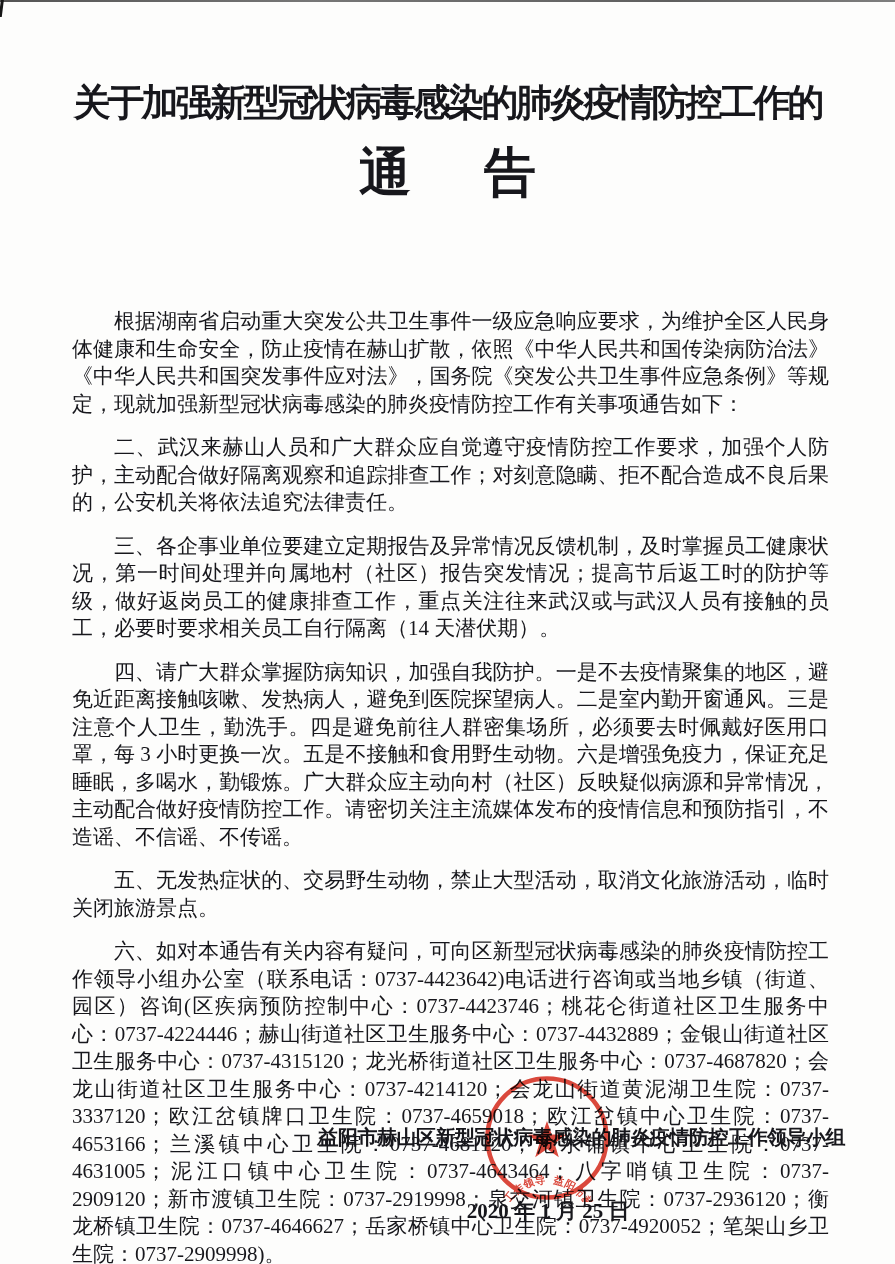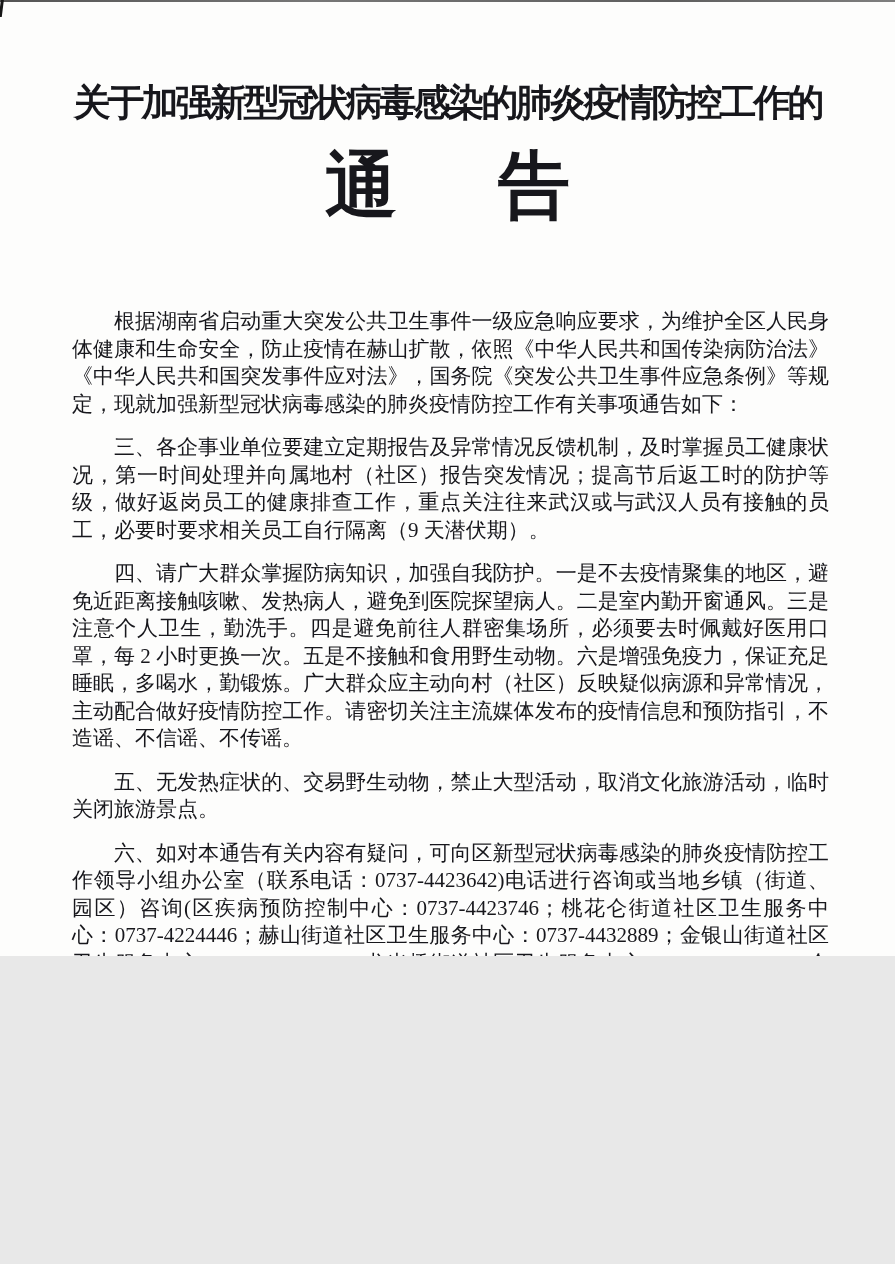--- a/index.html
+++ b/index.html
@@ -3,21 +3,21 @@
 <meta charset="utf-8">
 <style>
   html, body {
     margin: 0;
     padding: 0;
     background: #e8e8e8;
   }
   .page {
     position: relative;
     width: 895px;
-    height: 956px;
+    height: 1264px;
     margin: 0 auto;
     background: #fdfdfc;
     overflow: hidden;
     font-family: "Liberation Serif", "DejaVu Serif", serif;
     color: #17171c;
   }
   
   .edge-top {
     position: absolute;
     top: 0; left: 0; right: 0;
@@ -41,21 +41,21 @@
     font-size: 37px;
     font-weight: 900;
     letter-spacing: -3px;
     white-space: nowrap;
   }
   .title-line2 {
     position: absolute;
     top: 138px;
     left: 0; right: 0;
     text-align: center;
-    font-size: 72px;
+    font-size: 52px;
     font-weight: 900;
     letter-spacing: 1.4em;
     text-indent: 1.4em;
     white-space: nowrap;
   }
   
   .body-text {
     position: absolute;
     top: 292px;
     left: 56px;
@@ -122,22 +122,23 @@
 
   <div class="edge-top"></div>
   <div class="corner-mark"></div>
 
   <div class="title-line1">关于加强新型冠状病毒感染的肺炎疫情防控工作的</div>
 
   <div class="title-line2">通告</div>
 
   <div class="body-text">
     <p>根据湖南省启动重大突发公共卫生事件一级应急响应要求，为维护全区人民身体健康和生命安全，防止疫情在赫山扩散，依照《中华人民共和国传染病防治法》《中华人民共和国突发事件应对法》，国务院《突发公共卫生事件应急条例》等规定，现就加强新型冠状病毒感染的肺炎疫情防控工作有关事项通告如下：</p>
-    <p>三、各企事业单位要建立定期报告及异常情况反馈机制，及时掌握员工健康状况，第一时间处理并向属地村（社区）报告突发情况；提高节后返工时的防护等级，做好返岗员工的健康排查工作，重点关注往来武汉或与武汉人员有接触的员工，必要时要求相关员工自行隔离（9 天潜伏期）。</p>
-    <p>四、请广大群众掌握防病知识，加强自我防护。一是不去疫情聚集的地区，避免近距离接触咳嗽、发热病人，避免到医院探望病人。二是室内勤开窗通风。三是注意个人卫生，勤洗手。四是避免前往人群密集场所，必须要去时佩戴好医用口罩，每 2 小时更换一次。五是不接触和食用野生动物。六是增强免疫力，保证充足睡眠，多喝水，勤锻炼。广大群众应主动向村（社区）反映疑似病源和异常情况，主动配合做好疫情防控工作。请密切关注主流媒体发布的疫情信息和预防指引，不造谣、不信谣、不传谣。</p>
+    <p>二、武汉来赫山人员和广大群众应自觉遵守疫情防控工作要求，加强个人防护，主动配合做好隔离观察和追踪排查工作；对刻意隐瞒、拒不配合造成不良后果的，公安机关将依法追究法律责任。</p>
+    <p>三、各企事业单位要建立定期报告及异常情况反馈机制，及时掌握员工健康状况，第一时间处理并向属地村（社区）报告突发情况；提高节后返工时的防护等级，做好返岗员工的健康排查工作，重点关注往来武汉或与武汉人员有接触的员工，必要时要求相关员工自行隔离（14 天潜伏期）。</p>
+    <p>四、请广大群众掌握防病知识，加强自我防护。一是不去疫情聚集的地区，避免近距离接触咳嗽、发热病人，避免到医院探望病人。二是室内勤开窗通风。三是注意个人卫生，勤洗手。四是避免前往人群密集场所，必须要去时佩戴好医用口罩，每 3 小时更换一次。五是不接触和食用野生动物。六是增强免疫力，保证充足睡眠，多喝水，勤锻炼。广大群众应主动向村（社区）反映疑似病源和异常情况，主动配合做好疫情防控工作。请密切关注主流媒体发布的疫情信息和预防指引，不造谣、不信谣、不传谣。</p>
     <p>五、无发热症状的、交易野生动物，禁止大型活动，取消文化旅游活动，临时关闭旅游景点。</p>
     <p>六、如对本通告有关内容有疑问，可向区新型冠状病毒感染的肺炎疫情防控工作领导小组办公室（联系电话：0737-4423642)电话进行咨询或当地乡镇（街道、园区）咨询(区疾病预防控制中心：0737-4423746；桃花仑街道社区卫生服务中心：0737-4224446；赫山街道社区卫生服务中心：0737-4432889；金银山街道社区卫生服务中心：0737-4315120；龙光桥街道社区卫生服务中心：0737-4687820；会龙山街道社区卫生服务中心：0737-4214120；会龙山街道黄泥湖卫生院：0737-3337120；欧江岔镇牌口卫生院：0737-4659018；欧江岔镇中心卫生院：0737-4653166；兰溪镇中心卫生院：0737-4681120；沧水铺镇中心卫生院：0737-4631005；泥江口镇中心卫生院：0737-4643464；八字哨镇卫生院：0737-2909120；新市渡镇卫生院：0737-2919998；泉交河镇卫生院：0737-2936120；衡龙桥镇卫生院：0737-4646627；岳家桥镇中心卫生院：0737-4920052；笔架山乡卫生院：0737-2909998)。</p>
 
   </div>
 
   <div class="signature-org">益阳市赫山区新型冠状病毒感染的肺炎疫情防控工作领导小组</div>
 
   <div class="signature-date">2020 年 1 月 25 日</div>
 
   <svg class="stamp" viewBox="0 0 128 128">

